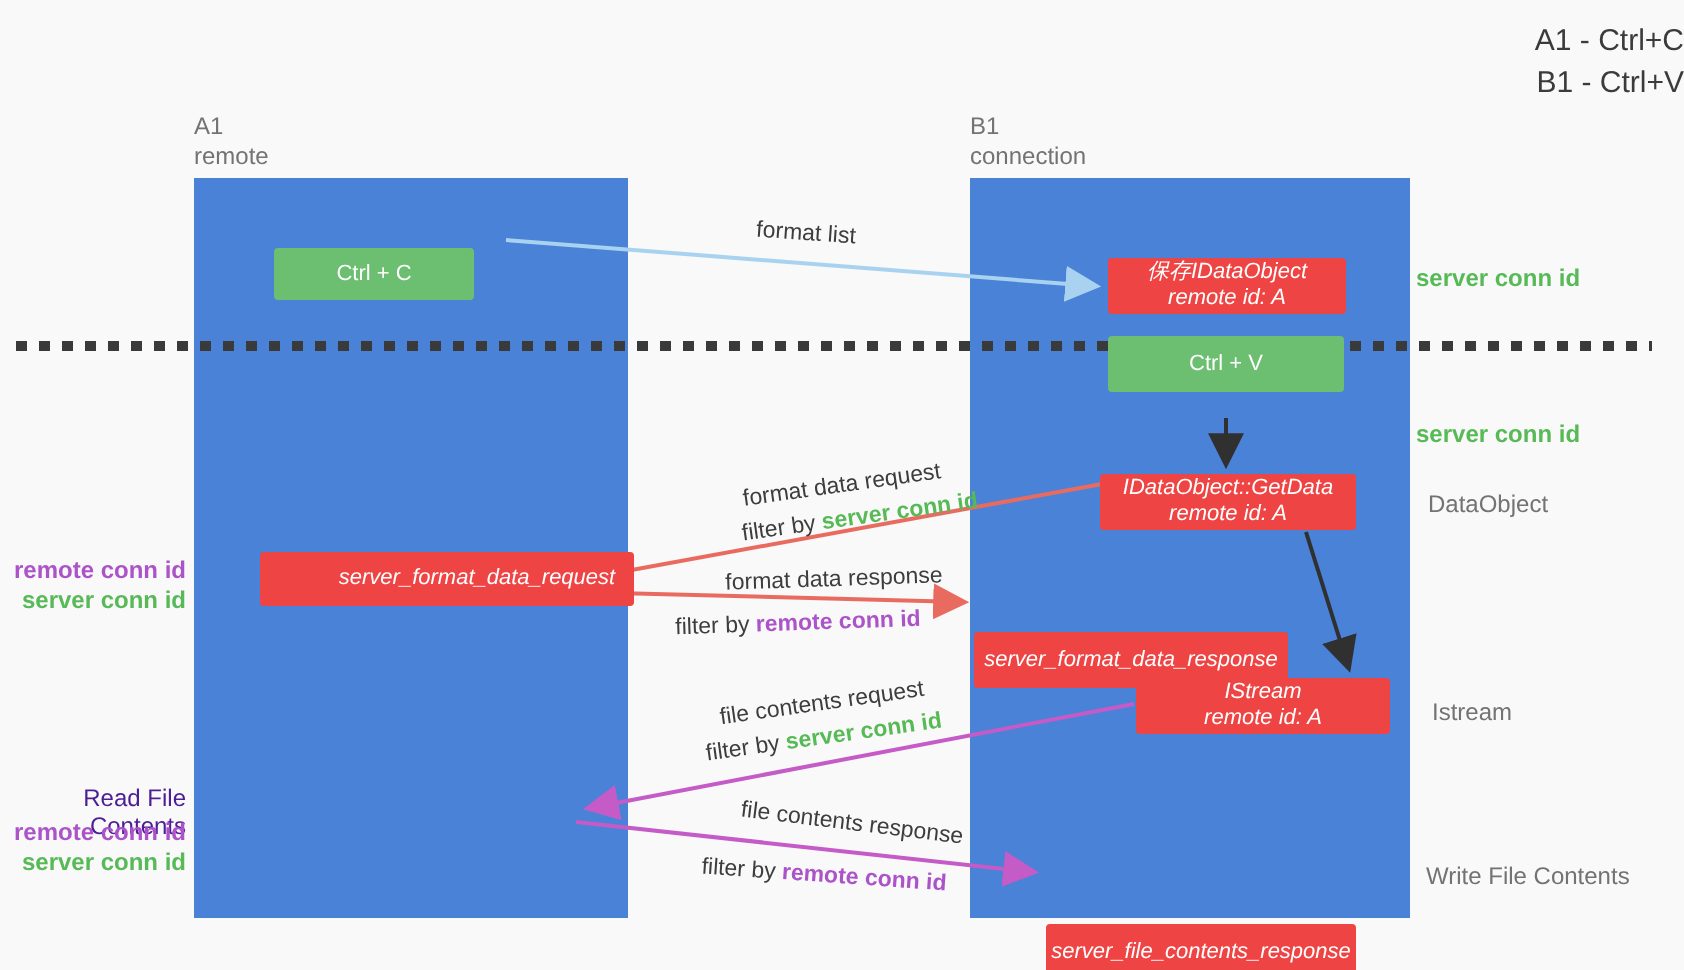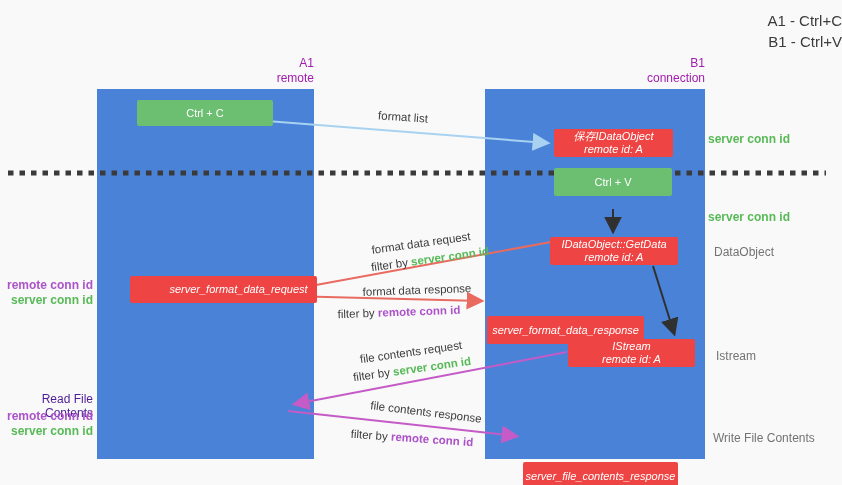--- a/index.html
+++ b/index.html
@@ -1,20 +1,20 @@
 <!DOCTYPE html>
 <html><head>
 <meta charset="utf-8">
 <style>
   html,body{margin:0;padding:0;}
   body{font-family:"Liberation Sans","DejaVu Sans",sans-serif;background:#f9f9f9;}
   .canvas{position:relative;width:842px;height:485px;background:#f9f9f9;overflow:hidden;}
   .title{position:absolute;left:0;top:10px;width:842px;text-align:right;
          font-size:15px;line-height:21px;color:#3b3b3b;}
-  .lane-header{position:absolute;text-align:right;font-size:12px;line-height:15px;color:#a21caf;}
+  .lane-header{position:absolute;text-align:left;font-size:12px;line-height:15px;color:#737373;}
   .lane{position:absolute;top:89px;height:370px;background:#4a82d8;}
   .lane-a1{left:97px;width:217px;}
   .lane-b1{left:485px;width:220px;}
   .box{position:absolute;display:flex;flex-direction:column;justify-content:center;
        align-items:center;color:#fff;font-size:11px;line-height:13px;text-align:center;
        border-radius:2px;}
   .box.green{background:#6cbe70;}
   .box.orange{background:#ef4444;font-style:italic;}
   .arrow-label{position:absolute;white-space:nowrap;font-size:11.5px;color:#3d3d3d;}
   .side-label{position:absolute;white-space:nowrap;font-size:12px;color:#737373;}
@@ -65,21 +65,21 @@
     <line x1="8" y1="173" x2="826" y2="173" stroke="#3a3a3a" stroke-width="5" stroke-dasharray="5.5 6"></line>
     <line x1="253" y1="120" x2="547" y2="143" stroke="#a9d2f1" stroke-width="2" marker-end="url(#ah-blue)"></line>
     <line x1="613" y1="209" x2="613" y2="231" stroke="#303030" stroke-width="2" marker-end="url(#ah-blk)"></line>
     <line x1="551" y1="242" x2="294" y2="289" stroke="#e96b60" stroke-width="2" marker-end="url(#ah-red)"></line>
     <line x1="288" y1="296" x2="481" y2="301" stroke="#e96b60" stroke-width="2" marker-end="url(#ah-red)"></line>
     <line x1="653" y1="266" x2="674" y2="333" stroke="#303030" stroke-width="2" marker-end="url(#ah-blk)"></line>
     <line x1="567" y1="352" x2="295" y2="404" stroke="#c45bc7" stroke-width="2" marker-end="url(#ah-mag)"></line>
     <line x1="288" y1="411" x2="516" y2="436" stroke="#c45bc7" stroke-width="2" marker-end="url(#ah-mag)"></line>
   </svg>
 
-  <div class="box green" style="left:137px;top:100px;width:136px;height:26px;justify-content:center;">
+  <div class="box green" style="left:137px;top:124px;width:100px;height:26px;justify-content:center;">
     <div>Ctrl + C</div>
   </div>
 
   <div class="box orange" style="left:554px;top:129px;width:119px;height:28px;">
     <div>保存IDataObject</div>
     <div>remote id: A</div>
   </div>
 
   <div class="box green" style="left:554px;top:168px;width:118px;height:28px;">
     <div>Ctrl + V</div>

